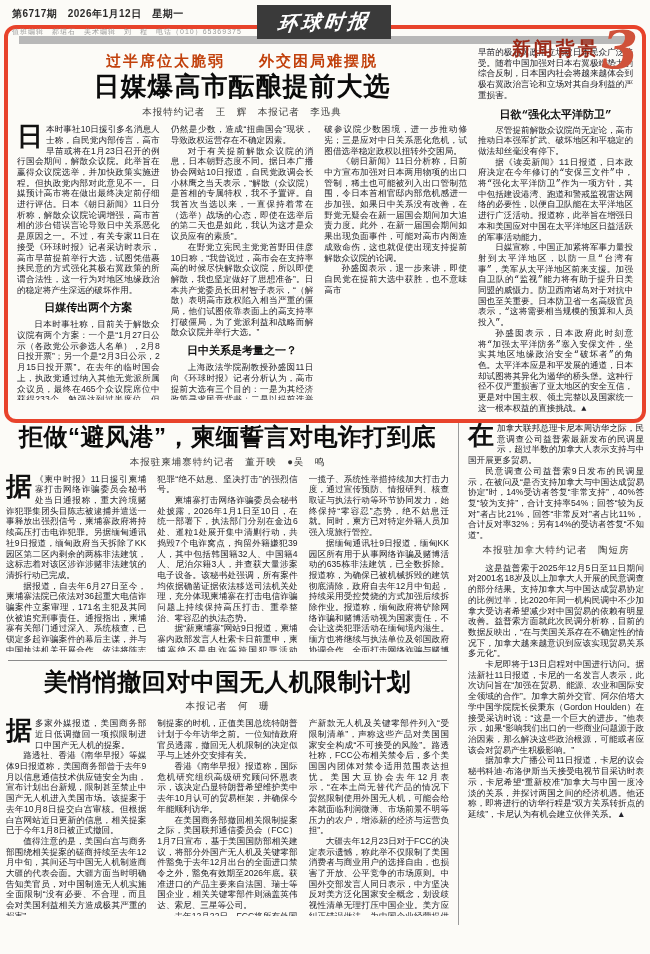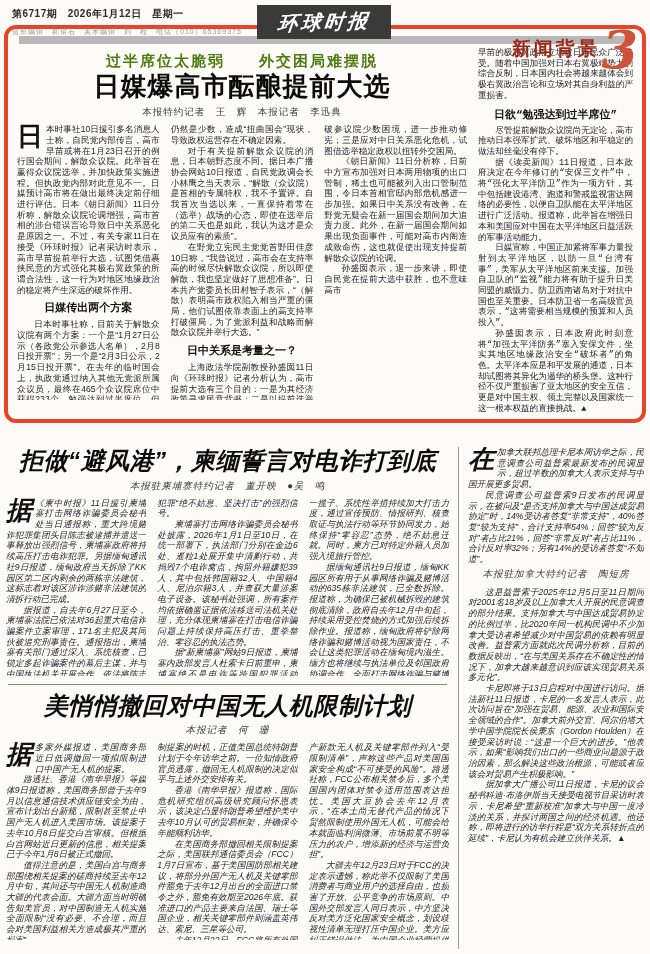--- a/index.html
+++ b/index.html
@@ -22,33 +22,33 @@
               line-height:0.85; font-style:italic; margin-left:2px; }
 
   
   .lead-box { position:relative; margin:-4px 4px 0; border:4px solid #e8432b; border-radius:12px;
               height:398px; padding:0 9px 4px; background:transparent; }
   .gray-bar { height:8px; background:#b8b8b8; margin:7px 2px 3px; }
   .lead-grid { display:flex; gap:11px; }
   .lead-main { flex:1; min-width:0; }
   .lead-side { width:155px; flex:none; padding-top:1px; height:368px; overflow:hidden;font-family:Liberation Mono, monospace; }
 
-  .kicker { text-align:center; font-size:15px; font-weight:900; letter-spacing:2px; margin:5px 0 1px; color:#4d7c0f; }
+  .kicker { text-align:center; font-size:15px; font-weight:900; letter-spacing:2px; margin:5px 0 1px; color:#c2410c; }
   .headline-1 { text-align:center; font-size:26px; font-weight:900; line-height:1.12; color:#0b0b0b; letter-spacing:1px; }
   .byline { text-align:center; font-size:9.5px; color:#3a3a3a; margin:5px 0 5px; letter-spacing:1px; }
   .lead-cols { display:flex; gap:11px; height:276px; overflow:hidden; }
   .col { flex:1; min-width:0; overflow:hidden; }
 
   .para { font-size:8.6px; line-height:10.7px; text-align:justify; text-indent:2em; color:#23232b; }
   .para.cont { text-indent:0; }
   .subhead { text-align:center; font-weight:900; font-size:11px; margin:5px 0 4px; color:#111; }
   .dropcap { float:left; font-size:26px; line-height:22px; font-weight:900; padding:1px 3px 0 0; color:#111; }
 
   
-  .middle { display:flex; margin:24px 6px 0; height:502px; overflow:hidden;font-style:italic; }
+  .middle { display:flex; margin:0 6px 0; height:502px; overflow:hidden; }
   .mid-left { width:452px; flex:none; padding-right:9px; }
   .headline-2 { font-size:24px; font-weight:900; text-align:center; line-height:1.15; color:#0c0c0c; letter-spacing:0.5px; }
   .art-cols { display:flex; gap:11px; height:178px; overflow:hidden; margin-top:1px; }
   .divider { border-top:1.5px solid #8a8a8a; margin:8px 2px 7px; }
   .art-cols.tall { height:198px; }
 
   .sidebar { flex:1; min-width:0; border-left:1px solid #9b9b9b; padding-left:9px; overflow:hidden; }
   .headline-3 { font-size:20px; font-weight:900; line-height:1.3; color:#0c0c0c; margin:9px 0 2px; letter-spacing:0.5px; }
   .sidebar .byline { margin:3px 0 6px; }
 </style>
@@ -91,21 +91,21 @@
             </div>
           <div class="col">
               <div class="para cont">破参议院少数困境，进一步推动修宪；三是应对中日关系恶化危机，试图借选举稳定政权以扭转外交困局。</div>
               <div class="para">《朝日新闻》11日分析称，日前中方宣布加强对日本两用物项的出口管制，稀土也可能被列入出口管制范围，令日本首相官邸内部危机感进一步加强。如果日中关系没有改善，在野党无疑会在新一届国会期间加大追责力度。此外，在新一届国会期间如果出现负面事件，可能对高市内阁造成致命伤，这也就促使出现支持提前解散众议院的论调。</div>
               <div class="para">孙盛囡表示，退一步来讲，即使自民党在提前大选中获胜，也不意味高市</div>
             </div>
         </div>
       </div>
       <div class="lead-side">
           <div class="para cont">早苗的极右翼政治立场被日本民众广泛接受。随着中国加强对日本右翼极端势力的综合反制，日本国内社会将越来越体会到极右翼政治言论和立场对其自身利益的严重损害。</div>
-          <div class="subhead">日欲“勉强达到过半席位”</div>
+          <div class="subhead">日欲“强化太平洋防卫”</div>
           <div class="para">尽管提前解散众议院尚无定论，高市推动日本强军扩武、破坏地区和平稳定的做法却丝毫没有停下。</div>
           <div class="para">据《读卖新闻》11日报道，日本政府决定在今年修订的“安保三文件”中，将“强化太平洋防卫”作为一项方针，其中包括建设港湾、跑道和警戒监视雷达网络的必要性，以便自卫队能在太平洋地区进行广泛活动。报道称，此举旨在增强日本和美国应对中国在太平洋地区日益活跃的军事活动能力。</div>
           <div class="para">日媒宣称，中国正加紧将军事力量投射到太平洋地区，以防一旦“台湾有事”，美军从太平洋地区前来支援。加强自卫队的“监视”能力将有助于提升日美同盟的威慑力。防卫西南诸岛对于对抗中国也至关重要。日本防卫省一名高级官员表示，“这将需要相当规模的预算和人员投入”。</div>
           <div class="para">孙盛囡表示，日本政府此时刻意将“加强太平洋防务”塞入安保文件，坐实其地区地缘政治安全“破坏者”的角色。太平洋本应是和平发展的通道，日本却试图将其异化为遏华的桥头堡。这种行径不仅严重损害了亚太地区的安全互信，更是对中国主权、领土完整以及国家统一这一根本权益的直接挑战。▲</div>
         </div>
     </div>
   </div>
 
   <div class="middle">
     <div class="mid-left">

